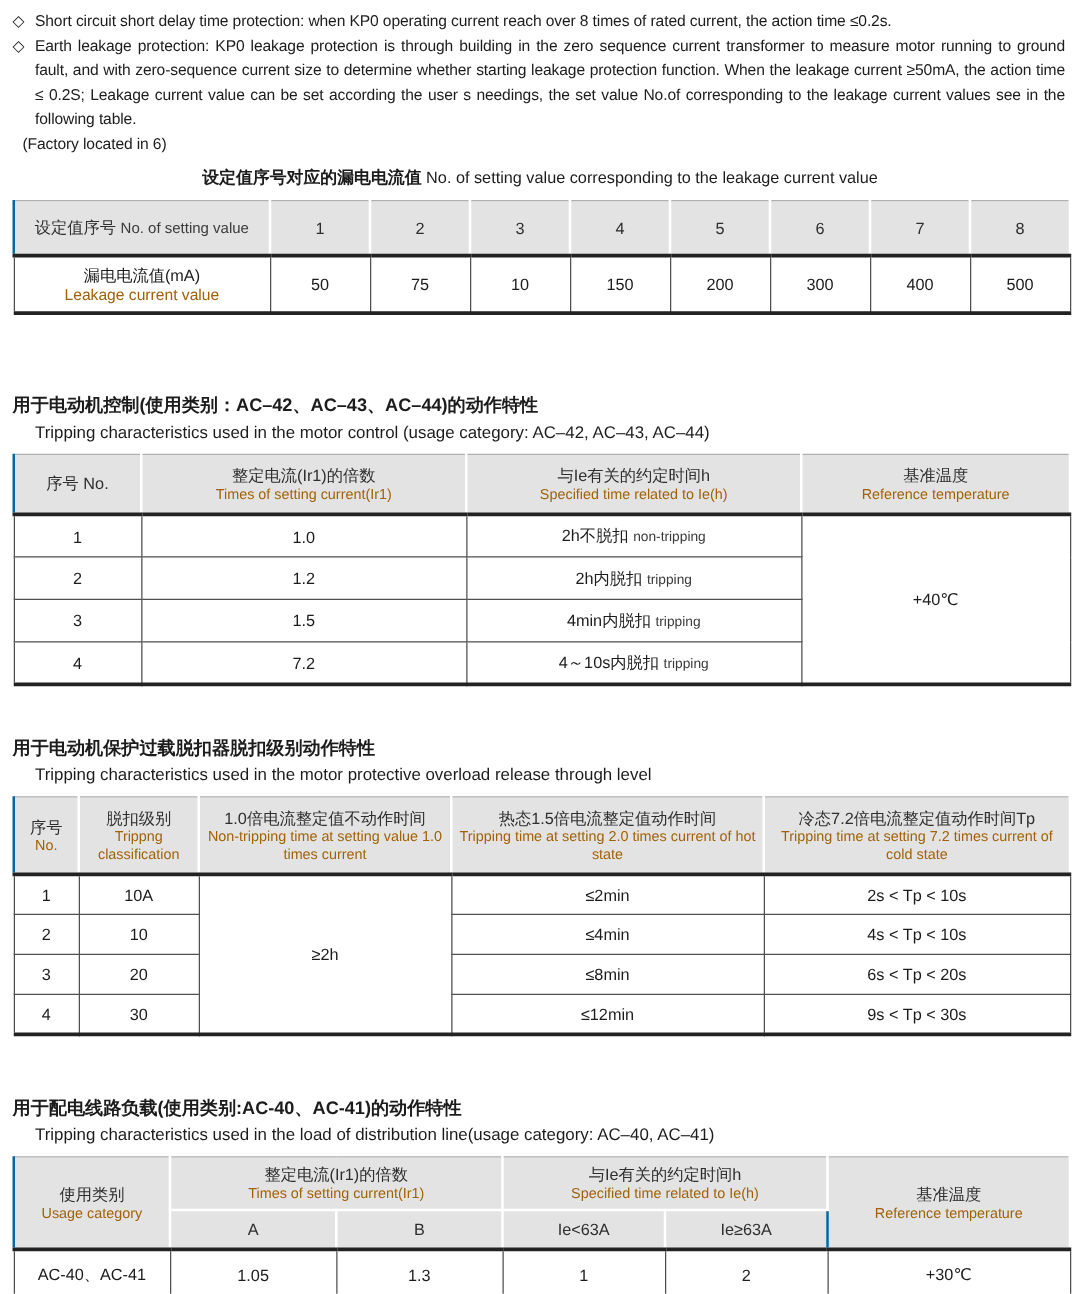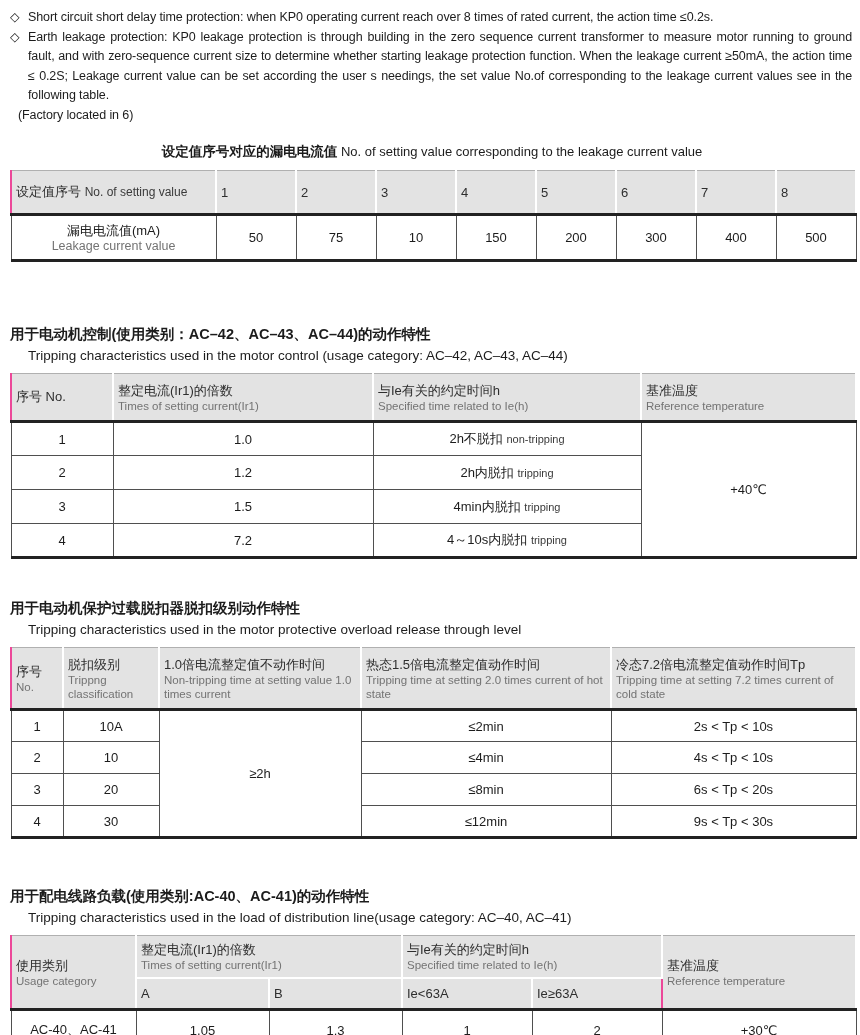--- a/index.html
+++ b/index.html
@@ -12,49 +12,49 @@
   }
 
   
   .intro { font-size: 12.5px; line-height: 19.5px; letter-spacing: -0.1px; min-height: 100px; }
   .note-line { display: flex; align-items: flex-start; }
   .note-marker { width: 18px; flex: 0 0 18px; }
   .note-body { flex: 1; text-align: justify; padding-right: 2px; }
   .note-note { padding-left: 8px; }
 
   
-  .tbl-title { text-align: center; margin: 18px 0 9px 0; font-size: 13px; }
+  .tbl-title { text-align: center; margin: 8px 0 9px 0; font-size: 13px; }
   .tbl-title .zh-t { font-weight: 700; font-size: 13.5px; }
   .sec-zh { font-size: 14.5px; font-weight: 700; }
   .sec-en { font-size: 13.5px; margin: 4px 0 10px 18px; }
   .sec2 { margin-top: 63px; }
   .sec3 { margin-top: 40px; }
   .sec4 { margin-top: 48px; }
 
   
   table.dtable {
     border-collapse: collapse; table-layout: fixed;
     width: 845px;
     border-top: 1px solid #b0b0b0;
     border-bottom: 3px solid #222;
     font-size: 13px;
   }
   .dtable th {
     background: #e3e3e3; font-weight: 400; color: #2e2e2e;
-    border-left: 2px solid #ec4899; border-right: 2px solid #fff;
+    border-left: 2px solid #0369a1; border-right: 2px solid #fff;
     border-bottom: 3px solid #222;
-    padding: 3px 4px; text-align: left; vertical-align: middle;
+    padding: 3px 4px; text-align: center; vertical-align: middle;
   }
   .dtable th.th-mid { border-bottom: 2px solid #fff; }
   .dtable td {
     background: #fff; border: 1px solid #4f4f4f;
     padding: 2px 4px; text-align: center; vertical-align: middle;
   }
   .zh { display: block; line-height: 17px; }
-  .en { display: block; font-size: 11.5px; line-height: 14px; color: #737373; }
+  .en { display: block; font-size: 11.5px; line-height: 14px; color: #a16207; }
   .en-inline { font-size: 11px; color: #3a3a3a; }
   .hrow1 { height: 44px; }  .brow1 { height: 46px; }
   .hrow2 { height: 48px; }  .brow2 { height: 34px; }
   .hrow3 { height: 62px; }  .brow3 { height: 32px; }
   .hrow4a { height: 42px; } .hrow4b { height: 32px; } .brow4 { height: 41px; }
 </style>
 </head>
 <body>
 
 <div class="intro">

